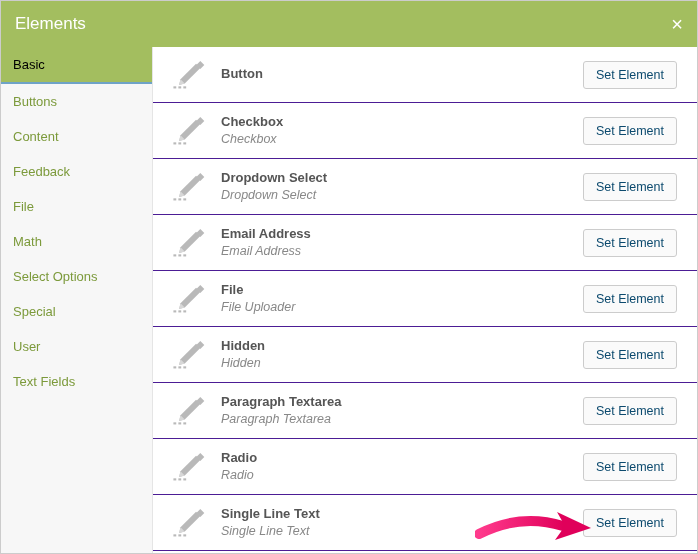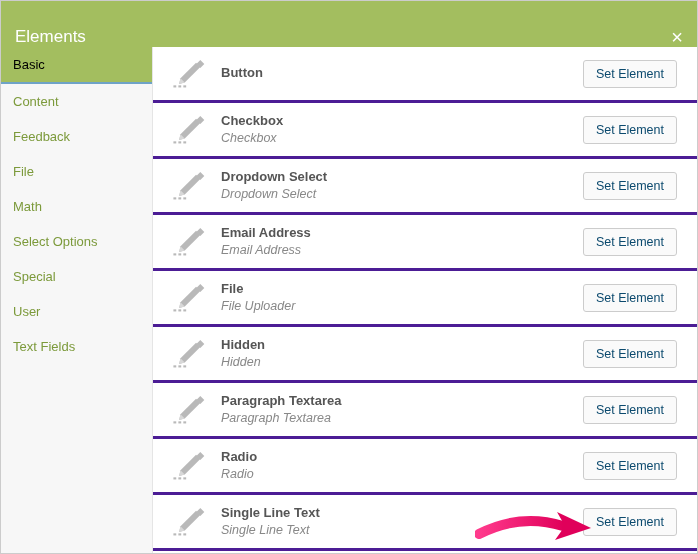--- a/index.html
+++ b/index.html
@@ -19,21 +19,21 @@
     border: 1px solid #ccc;
     display: flex;
     flex-direction: column;
     background: #fff;
   }
   .header {
     background: #a3be5f;
     color: #fff;
     height: 46px;
     display: flex;
-    align-items: flex-end;
+    align-items: center;
     justify-content: space-between;
     padding: 0 14px;
     font-size: 17px;
     font-weight: 300;
   }
   .header .close {
     font-size: 20px;
     cursor: pointer;
     line-height: 1;
     font-weight: 300;
@@ -63,21 +63,21 @@
   }
   .main {
     flex: 1;
     overflow-y: auto;
     background: #fff;
   }
   .element-row {
     display: flex;
     align-items: center;
     padding: 9px 20px 9px 14px;
-    border-bottom: 3px solid #4c1d95;
+    border-bottom: 1px solid #4c1d95;
     min-height: 56px;
   }
   .element-row .icon {
     width: 44px;
     display: flex;
     align-items: center;
     justify-content: center;
     flex-shrink: 0;
   }
   .element-row .info {
@@ -120,20 +120,21 @@
 
 <div class="modal">
   <div class="header">
     <span>Elements</span>
     <span class="close">×</span>
   </div>
   <div class="body">
     <nav class="sidebar">
       <ul id="sidebar-list">
           <li class="active"><span>Basic</span></li>
+          <li><span>Buttons</span></li>
           <li><span>Content</span></li>
           <li><span>Feedback</span></li>
           <li><span>File</span></li>
           <li><span>Math</span></li>
           <li><span>Select Options</span></li>
           <li><span>Special</span></li>
           <li><span>User</span></li>
           <li><span>Text Fields</span></li>
         </ul>
     </nav>

